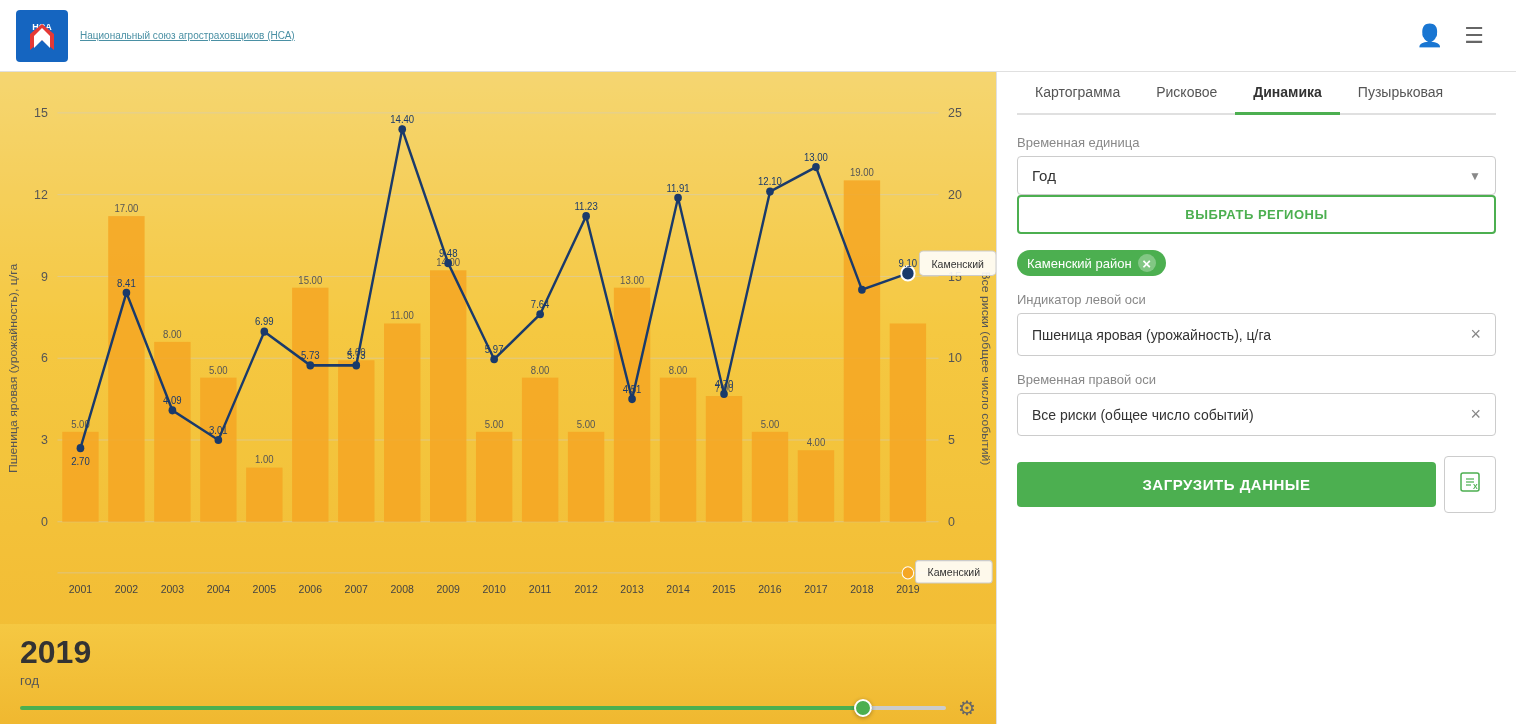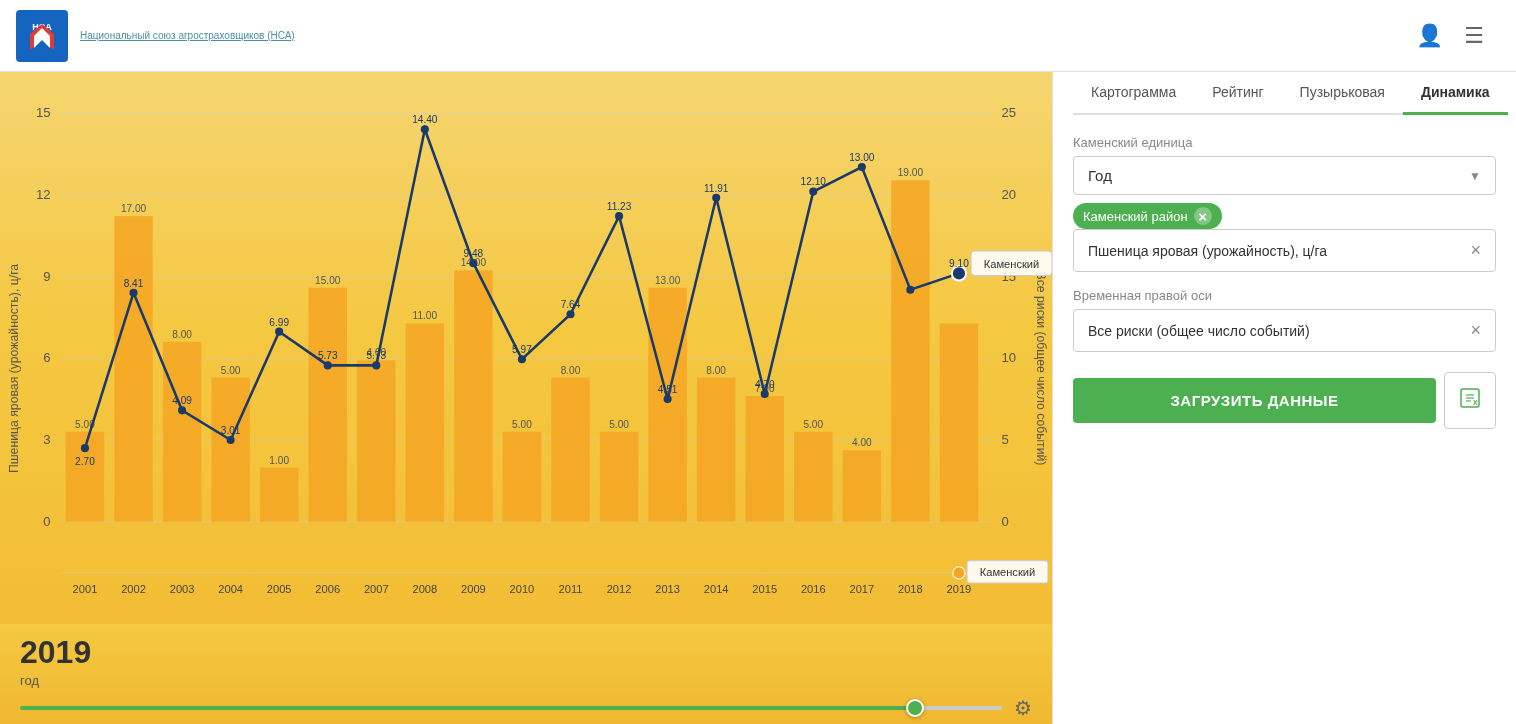--- a/index.html
+++ b/index.html
@@ -86,21 +86,21 @@
       height: 18px;
       background: #4caf50;
       border-radius: 50%;
       border: 2px solid #fff;
       box-shadow: 0 1px 4px rgba(0,0,0,0.3);
     }
     .gear-icon { font-size: 20px; color: #666; cursor: pointer; }
 
     
     .right-panel {
-      width: 464px;
+      width: 520px;
       background: #fff;
       border-left: 1px solid #e0e0e0;
       padding: 20px 20px;
       overflow-y: auto;
     }
 
     .panel-nav {
       display: flex;
       border-bottom: 2px solid #e0e0e0;
       margin-bottom: 20px;
@@ -158,21 +158,21 @@
     }
 
     .region-tag {
       display: inline-flex;
       align-items: center;
       background: #4caf50;
       color: #fff;
       border-radius: 16px;
       padding: 4px 10px;
       font-size: 13px;
-      margin-top: 0;
+      margin-top: 8px;
       gap: 6px;
     }
     .region-tag-x {
       cursor: pointer;
       font-size: 15px;
       color: #fff;
       background: rgba(255,255,255,0.3);
       border-radius: 50%;
       width: 18px;
       height: 18px;
@@ -432,38 +432,40 @@
         </div>
         <span class="gear-icon">⚙</span>
       </div>
     </div>
   </div>
 
   <div class="right-panel">
 
     <div class="panel-nav">
       <div class="panel-tab">Картограмма</div>
-      <div class="panel-tab">Рейтинг</div>
+      <div class="panel-tab">Рисковое</div>
+      <div class="panel-tab active">Динамика</div>
       <div class="panel-tab">Пузырьковая</div>
-      <div class="panel-tab active">Динамика</div>
-    </div>
-
-    <div class="field-label">Каменский единица</div>
+    </div>
+
+    <div class="field-label">Временная единица</div>
     <div class="dropdown-field">
       <span>Год</span>
       <span class="dropdown-arrow">▼</span>
     </div>
 
+    <div class="select-regions-btn">ВЫБРАТЬ РЕГИОНЫ</div>
     <div style="margin-top:8px;">
       <span class="region-tag">
         <span>Каменский район</span>
         <span class="region-tag-x">×</span>
       </span>
     </div>
 
+    <div class="field-label">Индикатор левой оси</div>
     <div class="indicator-field">
       <span>Пшеница яровая (урожайность), ц/га</span>
       <span class="indicator-x">×</span>
     </div>
 
     <div class="field-label">Временная правой оси</div>
     <div class="indicator-field">
       <span>Все риски (общее число событий)</span>
       <span class="indicator-x">×</span>
     </div>

